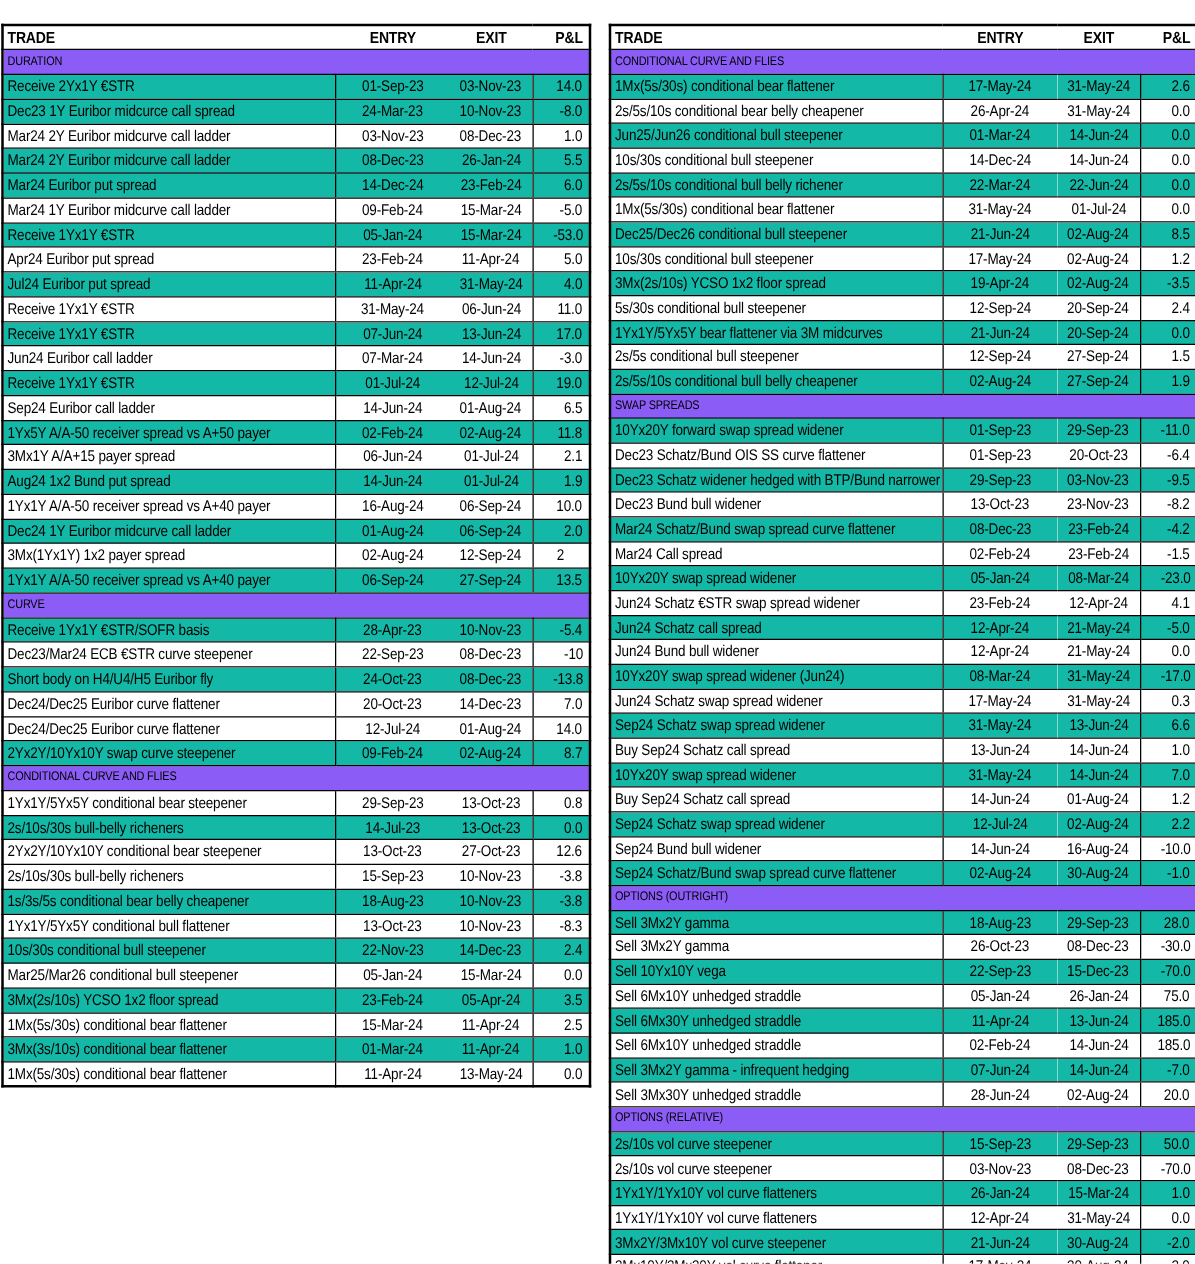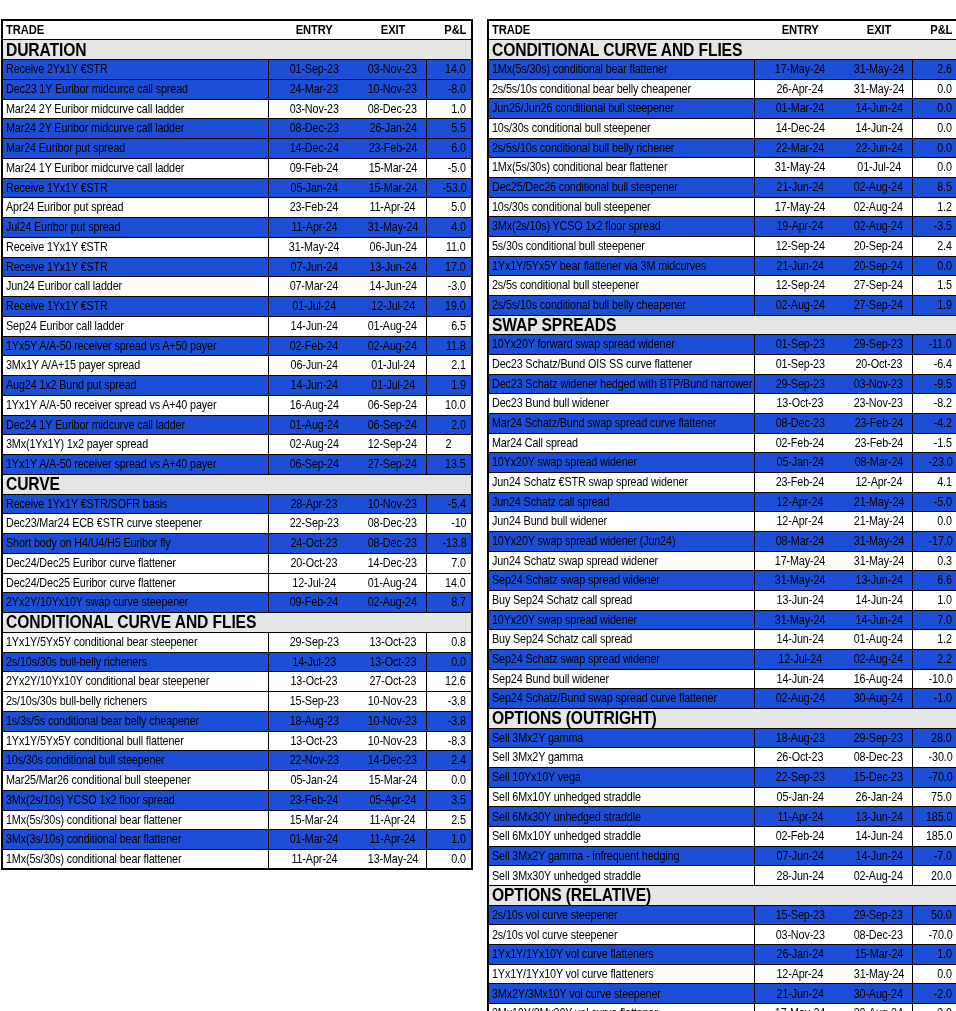--- a/index.html
+++ b/index.html
@@ -6,22 +6,22 @@
   html,body{margin:0;padding:0;background:#ffffff;}
   body{width:956px;height:1011px;overflow:hidden;font-family:"Liberation Sans","DejaVu Sans",sans-serif;color:#000;}
   .page{position:relative;width:956px;height:1011px;background:#fff;}
   .tables-wrap{display:flex;gap:14px;padding:19px 0 0 1px;align-items:flex-start;}
   table.trade-table{border-collapse:collapse;table-layout:fixed;width:470px;border:2px solid #000;background:#fff;}
   .col-trade{width:266px}.col-entry{width:92px}.col-exit{width:66px}.col-pnl{width:46px}
   .t-left tr{height:19.75px}
   .t-right tr{height:19.68px}
   td,th{border-top:1px solid #000;border-bottom:1px solid #000;padding:0;margin:0;overflow:hidden;vertical-align:middle;font-size:12.4px;font-weight:400;line-height:1;}
   thead th{font-weight:bold;font-size:12.9px;border-bottom:1.5px solid #000;background:#fff;}
-  tr.section-row td{font-weight:bold;font-size:18px;background:#e5e5e5;}
-  tr.data-row.shaded{background:#1d4ed8;}
+  tr.section-row td{font-weight:normal;font-size:10px;background:#8b5cf6;}
+  tr.data-row.shaded{background:#14b8a6;}
   tr.data-row{background:#fff;}
   .c-trade{text-align:left;padding-left:3px;}
   .c-section{text-align:left;padding-left:3px;}
   .c-entry,.c-exit{text-align:center;}
   .c-pnl{text-align:right;padding-right:5px;}
   td.c-pnl.pnl-center{text-align:center;padding-right:0;}
   tbody td.c-entry{border-left:1px solid #000;}
   tbody td.c-pnl{border-left:1px solid #000;}
   tr.section-row td{border-left:none;}
   .tx{display:inline-block;white-space:nowrap;letter-spacing:-0.15px;transform:scaleX(0.87);}

